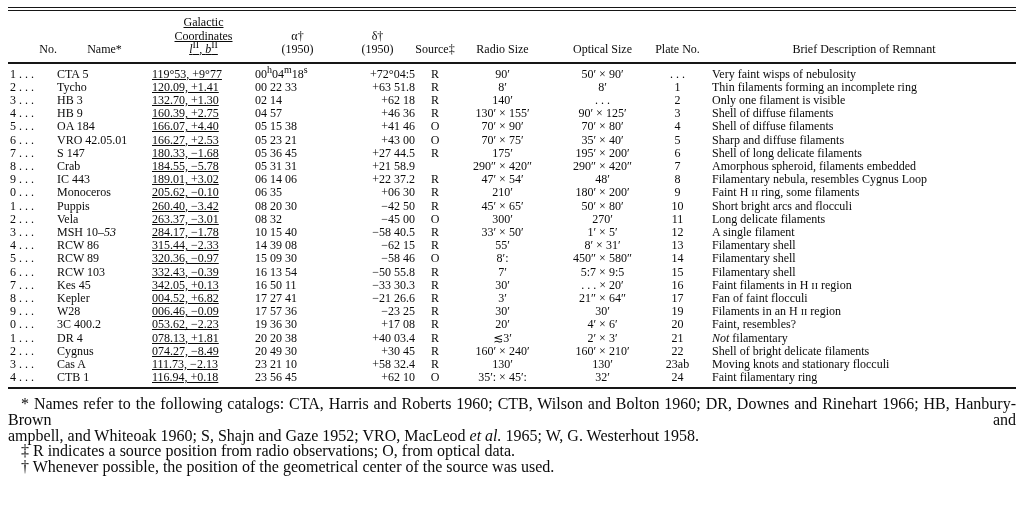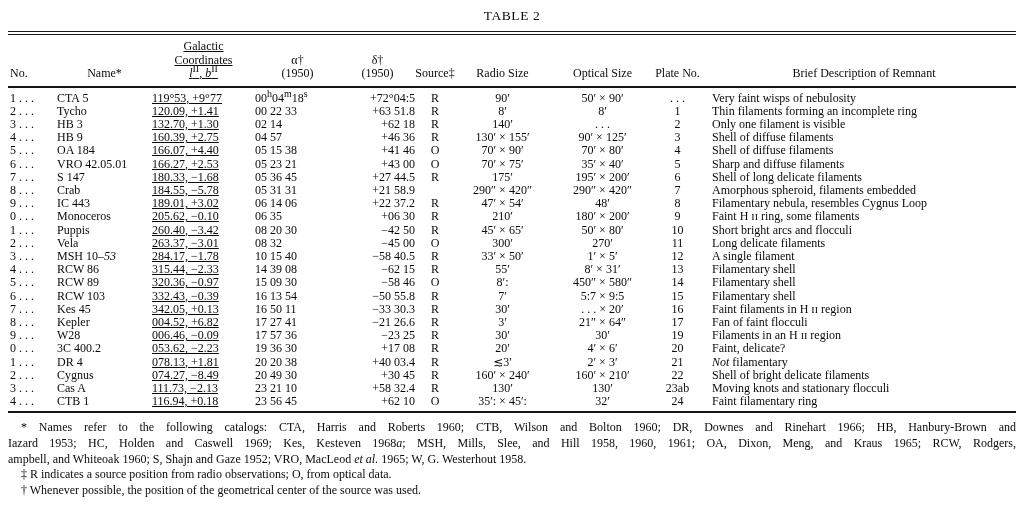--- a/index.html
+++ b/index.html
@@ -22,49 +22,48 @@
   }
   table.snr {
     margin:0 8px; width:1008px; border-collapse:collapse; table-layout:fixed;
     font-size:12px;
   }
   table.snr thead th {
     font-weight:normal; vertical-align:bottom; text-align:center;
     padding:5px 0 5px 0; font-size:12px; line-height:13.5px;
     border-bottom:2.2px solid #161616;
   }
-  table.snr thead th.c-no { text-align:left; padding-left:4px; }
+  table.snr thead th.c-no { text-align:right; padding-left:4px; }
   table.snr tbody { border-bottom:2.2px solid #161616; }
   table.snr td {
     padding:0; height:13.2px; line-height:13.2px; white-space:nowrap;
     overflow:visible; font-size:12px;
   }
   table.snr tbody tr:first-child td { padding-top:4px; }
   table.snr tbody tr:last-child td { padding-bottom:3px; }
   .c-no      { text-align:left; padding-left:2px !important; }
   .c-name    { text-align:left; }
   .c-coords  { text-align:left;text-decoration:underline; }
   .c-ra      { text-align:left; }
   .c-dec     { text-align:right; }
   .c-source  { text-align:center; }
   .c-radio   { text-align:center; }
   .c-optical { text-align:center; }
   .c-plate   { text-align:center; }
   .c-desc    { text-align:left; padding-left:12px !important; }
   sup { font-size:10px; line-height:0; }
-  .footnotes { margin:7px 8px 0 8px; font-size:12px; line-height:15.6px; }
+  .footnotes { margin:7px 8px 0 8px; font-size:16px; line-height:15.6px; }
   .fn-line { white-space:normal; }
   .fn-just { text-align:justify; text-align-last:justify; }
   .fn-indent { text-indent:13px; }
 </style>
 </head>
 <body>
 
 <div class="page">
-  <div class="title">TABLE 2</div>
   <div class="rule-double"></div>
 
   <table class="snr">
     <colgroup>
         <col style="width: 49px;">
         <col style="width: 95px;">
         <col style="width: 103px;">
         <col style="width: 85px;">
         <col style="width: 75px;">
         <col style="width: 40px;">
@@ -319,21 +318,21 @@
         <tr>
           <td class="c-no">0 . . .</td>
           <td class="c-name">3C 400.2</td>
           <td class="c-coords">053.62, −2.23</td>
           <td class="c-ra">19 36 30</td>
           <td class="c-dec">+17 08</td>
           <td class="c-source">R</td>
           <td class="c-radio">20′</td>
           <td class="c-optical">4′ × 6′</td>
           <td class="c-plate">20</td>
-          <td class="c-desc">Faint, delicate?</td>
+          <td class="c-desc">Faint, resembles?</td>
         </tr>
         <tr>
           <td class="c-no">1 . . .</td>
           <td class="c-name">DR 4</td>
           <td class="c-coords">078.13, +1.81</td>
           <td class="c-ra">20 20 38</td>
           <td class="c-dec">+40 03.4</td>
           <td class="c-source">R</td>
           <td class="c-radio">≲3′</td>
           <td class="c-optical">2′ × 3′</td>
@@ -374,18 +373,17 @@
           <td class="c-radio">35′: × 45′:</td>
           <td class="c-optical">32′</td>
           <td class="c-plate">24</td>
           <td class="c-desc">Faint filamentary ring</td>
         </tr>
       </tbody>
   </table>
 
   <div class="footnotes">
     <div class="fn-line fn-just fn-indent">* Names refer to the following catalogs: CTA, Harris and Roberts 1960; CTB, Wilson and Bolton 1960; DR, Downes and Rinehart 1966; HB, Hanbury-Brown and</div>
-    <div class="fn-line fn-just">Iazard 1953; HC, Holden and Caswell 1969; Kes, Kesteven 1968<i>a</i>; MSH, Mills, Slee, and Hill 1958, 1960, 1961; OA, Dixon, Meng, and Kraus 1965; RCW, Rodgers,</div>
     <div class="fn-line">ampbell, and Whiteoak 1960; S, Shajn and Gaze 1952; VRO, MacLeod <i>et al.</i> 1965; W, G. Westerhout 1958.</div>
     <div class="fn-line fn-indent">‡ R indicates a source position from radio observations; O, from optical data.</div>
     <div class="fn-line fn-indent">† Whenever possible, the position of the geometrical center of the source was used.</div>
   </div>
 </div>
 
 </body></html>

